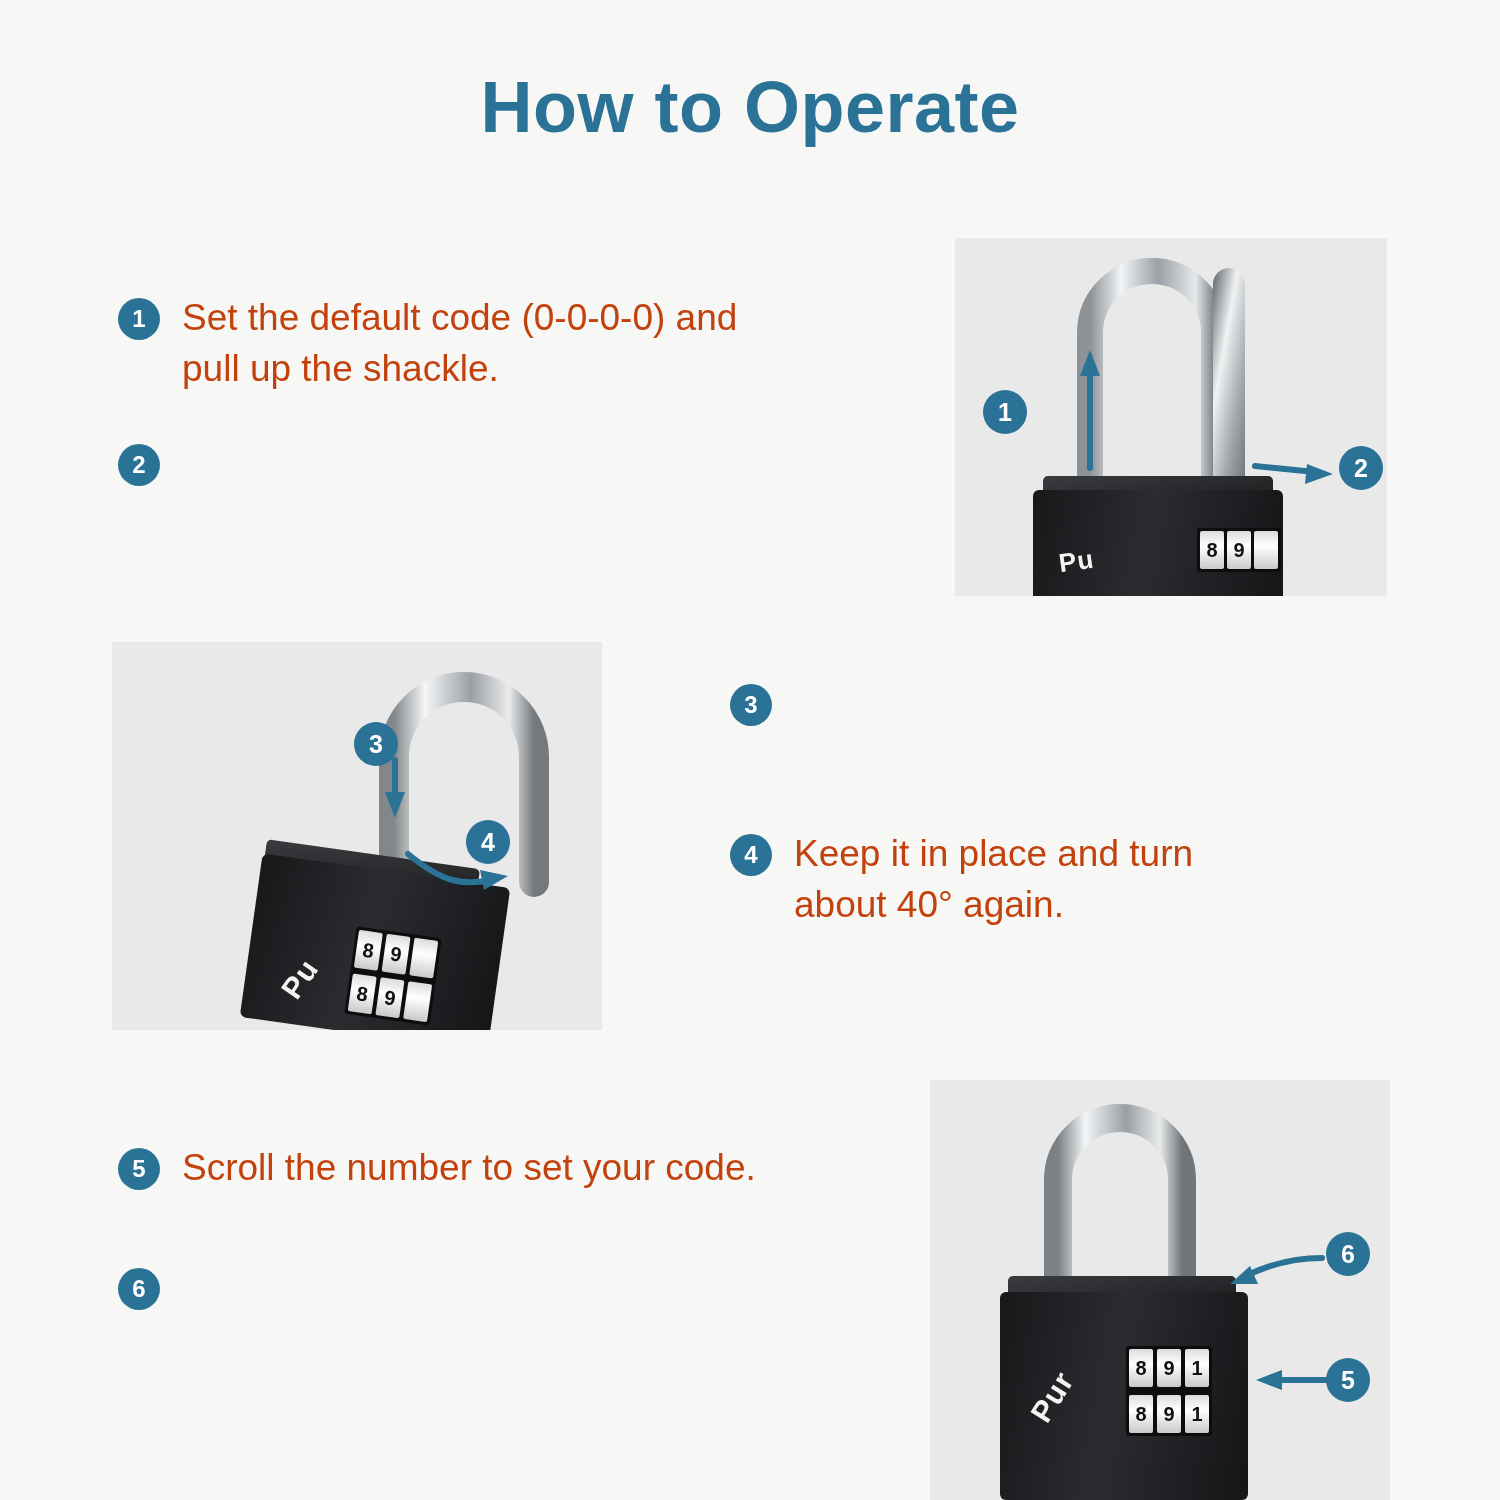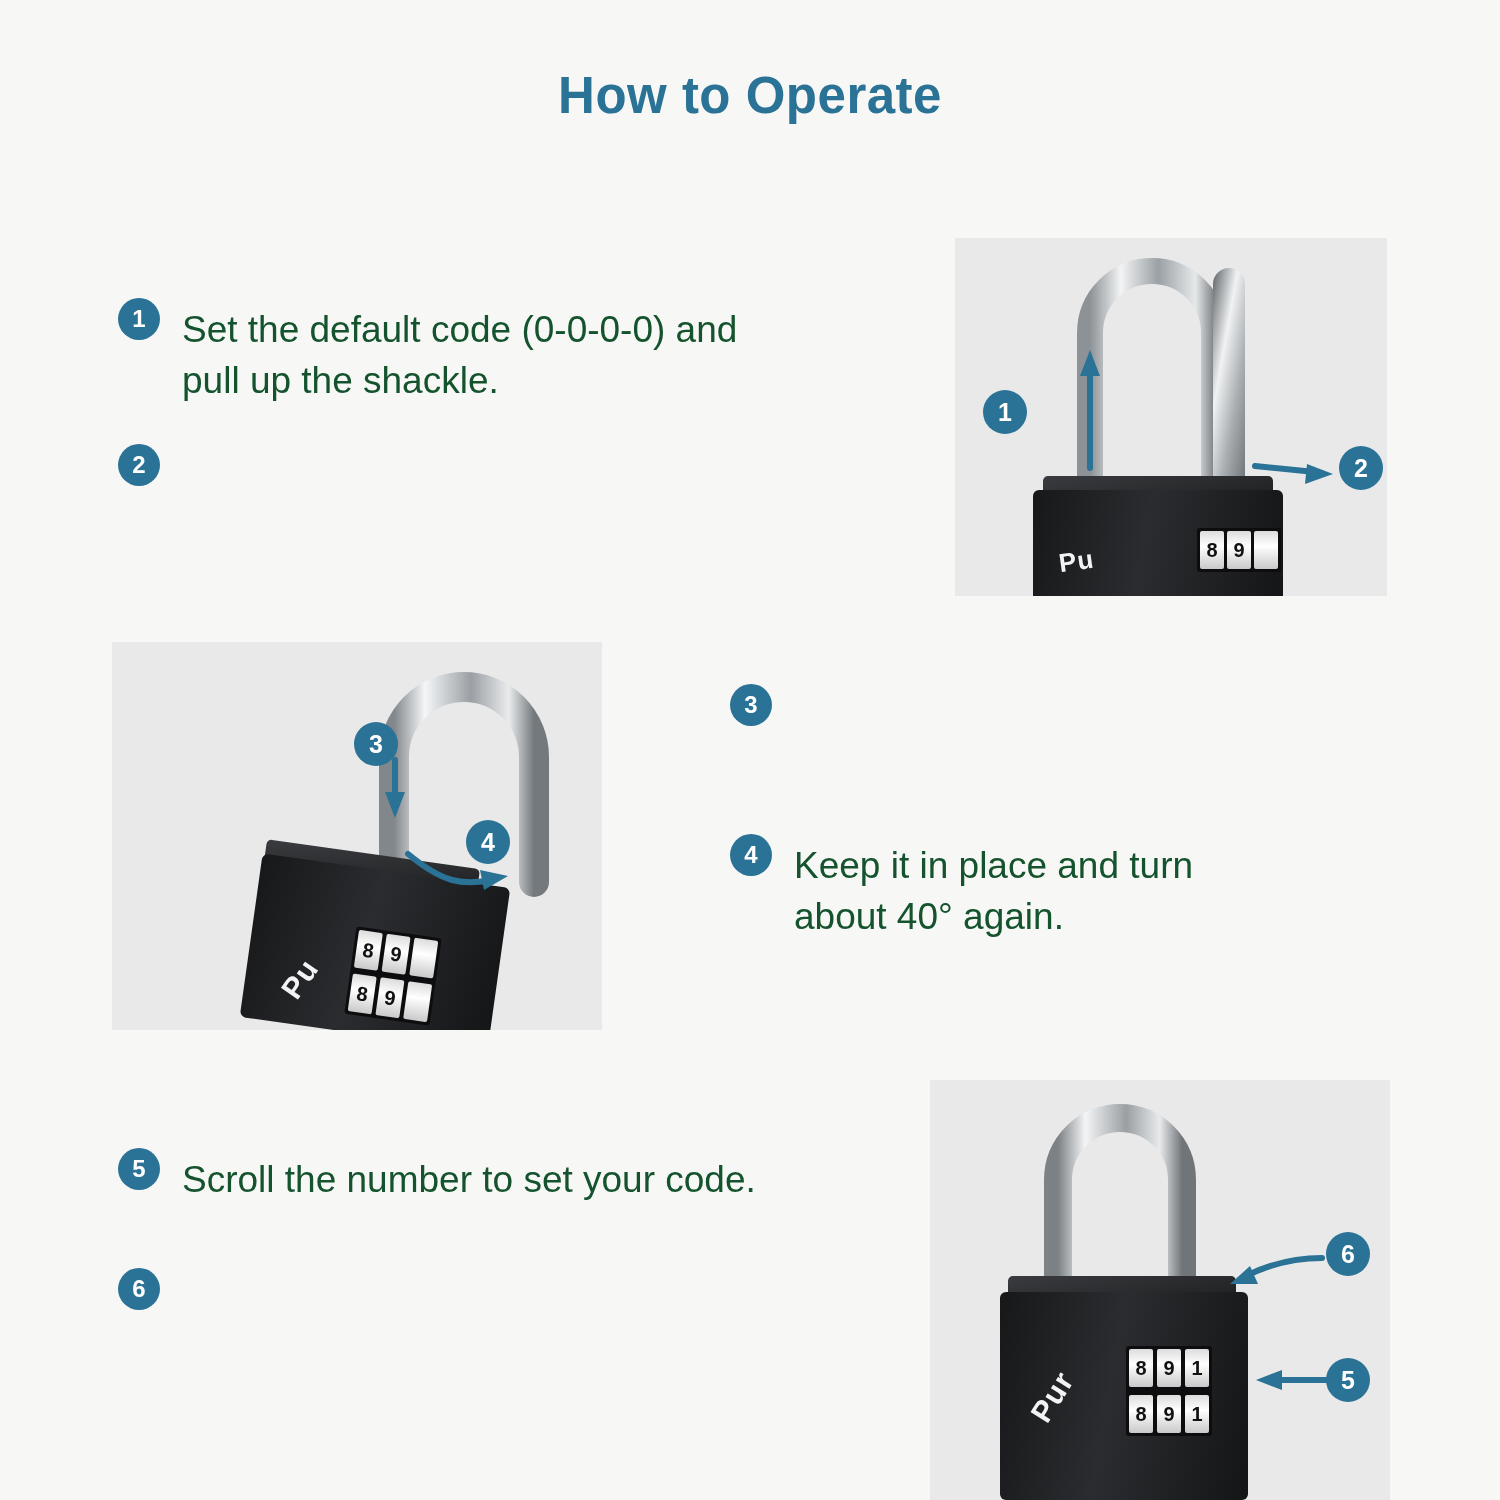--- a/index.html
+++ b/index.html
@@ -20,21 +20,21 @@
     height: 1500px;
   }
 
   
   .title {
     position: absolute;
     top: 66px;
     left: 0;
     width: 1500px;
     text-align: center;
-    font-size: 51px;
+    font-size: 72px;
     font-weight: bold;
     color: #2a7296;
     letter-spacing: 0.5px;
   }
 
   
   .step {
     position: absolute;
     display: flex;
     align-items: flex-start;
@@ -50,23 +50,22 @@
     font-weight: bold;
     display: flex;
     align-items: center;
     justify-content: center;
     margin-top: 6px;
   }
   .step-text {
     margin-left: 22px;
     font-size: 37px;
     line-height: 1.38;
-    color: #14532d;
+    color: #c2410c;
     white-space: pre-line;
-    margin-top: 12px;
   }
 
   
   #step1 { left: 118px; top: 292px; width: 760px; }
   #step2 { left: 118px; top: 438px; width: 760px; }
   #step3 { left: 730px; top: 678px; width: 720px; }
   #step4 { left: 730px; top: 828px; width: 700px; }
   #step5 { left: 118px; top: 1142px; width: 790px; }
   #step6 { left: 118px; top: 1262px; width: 830px; }
 

